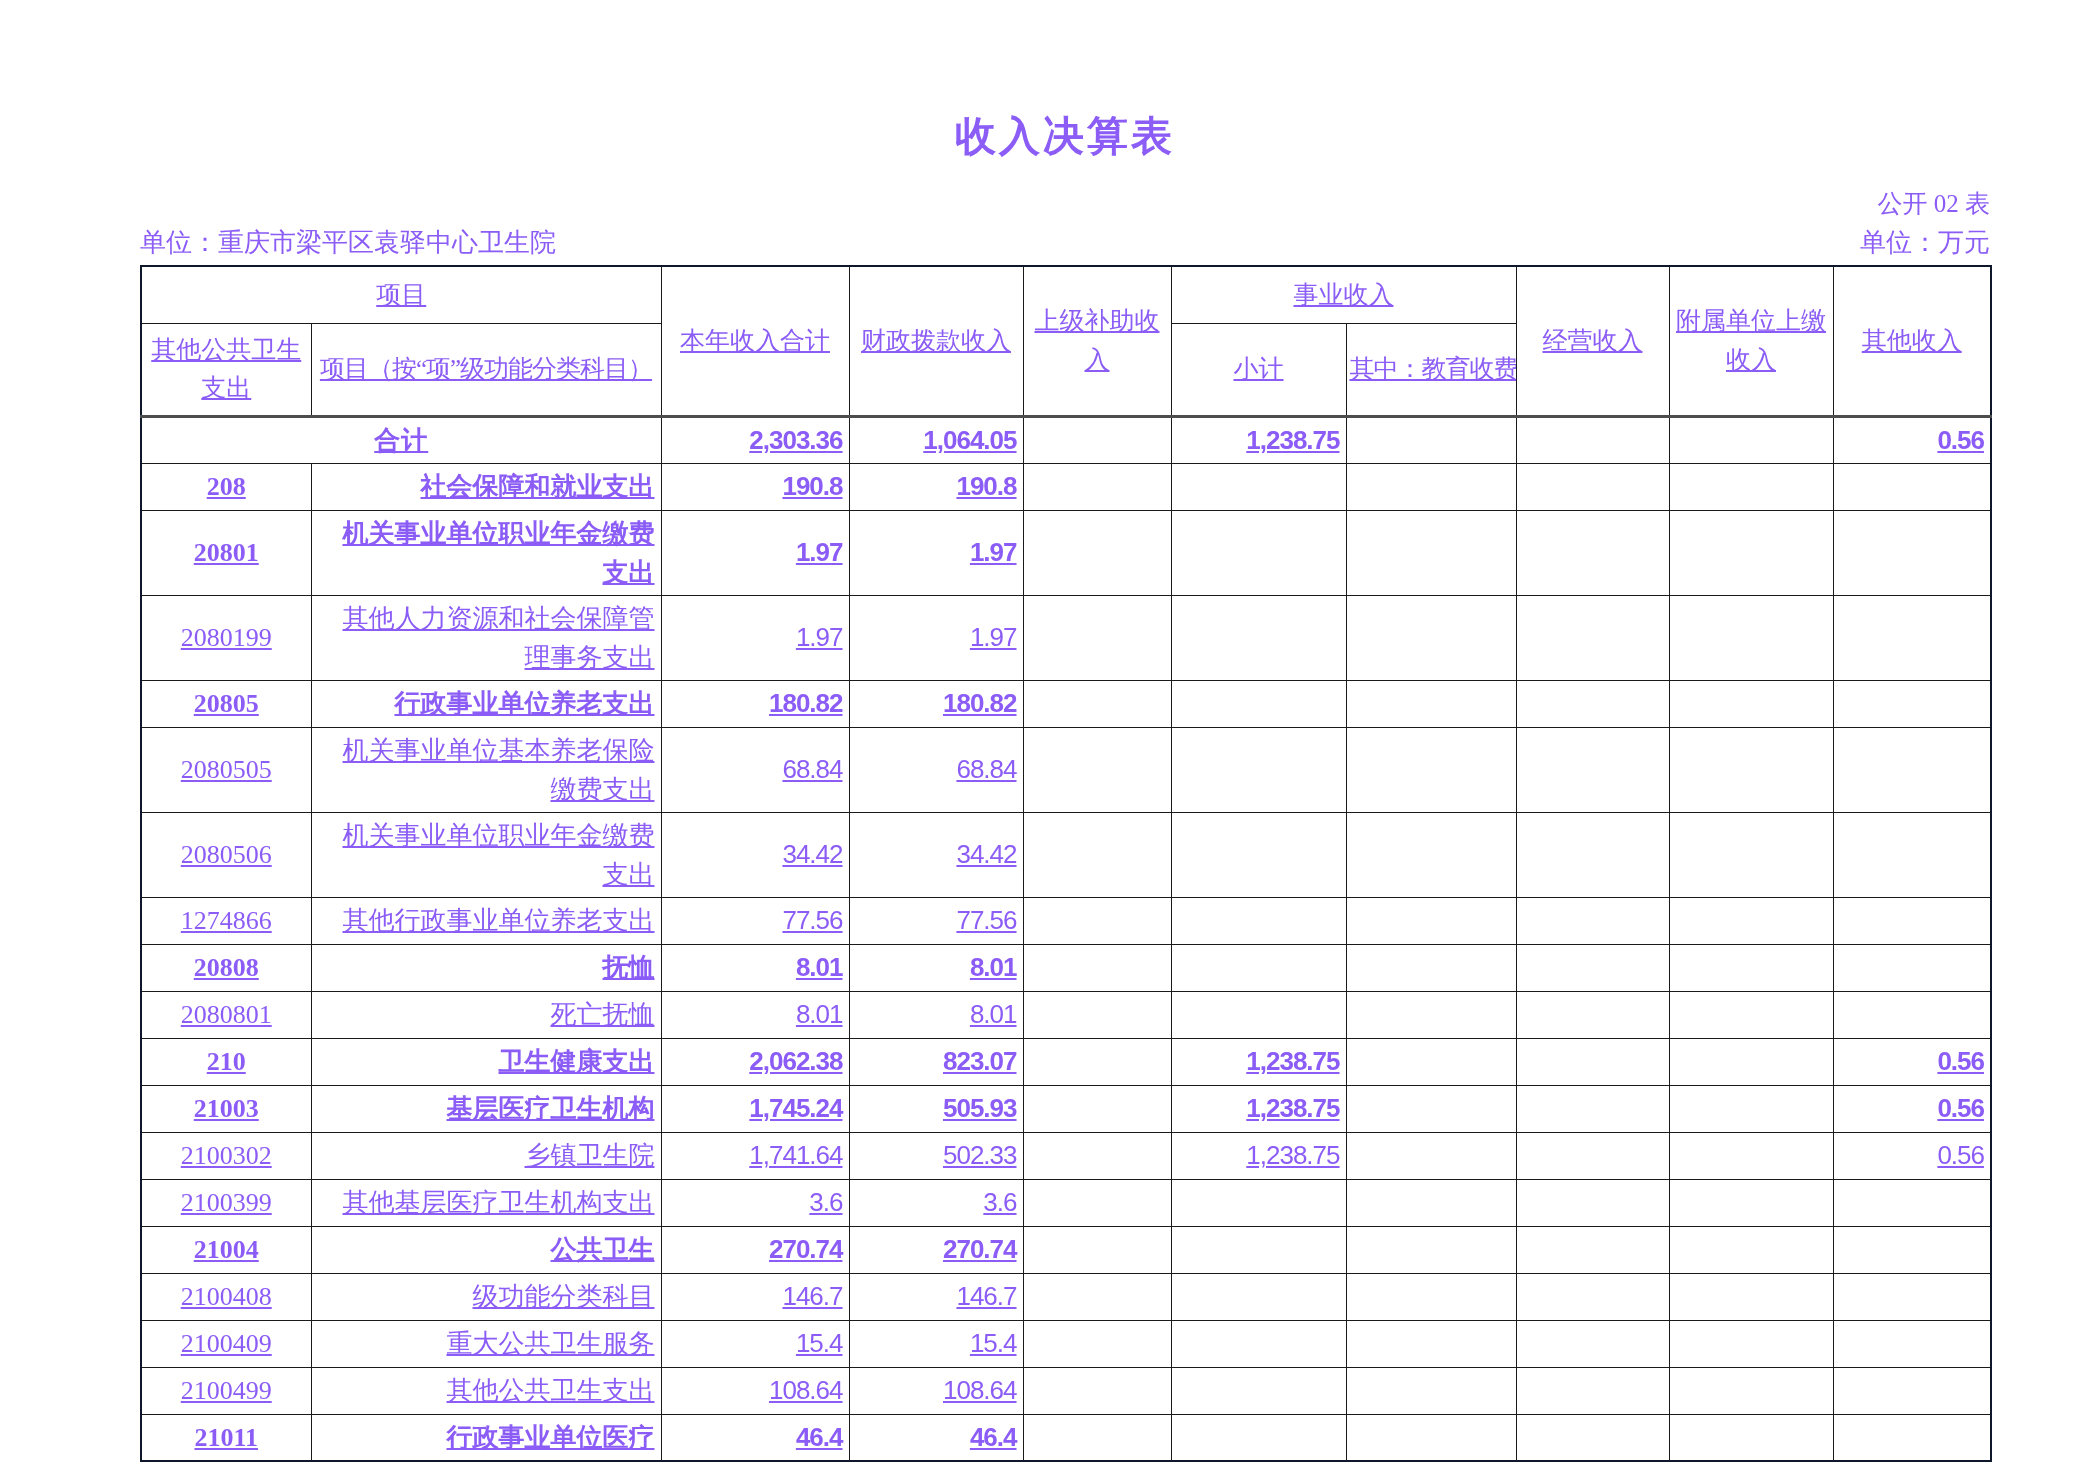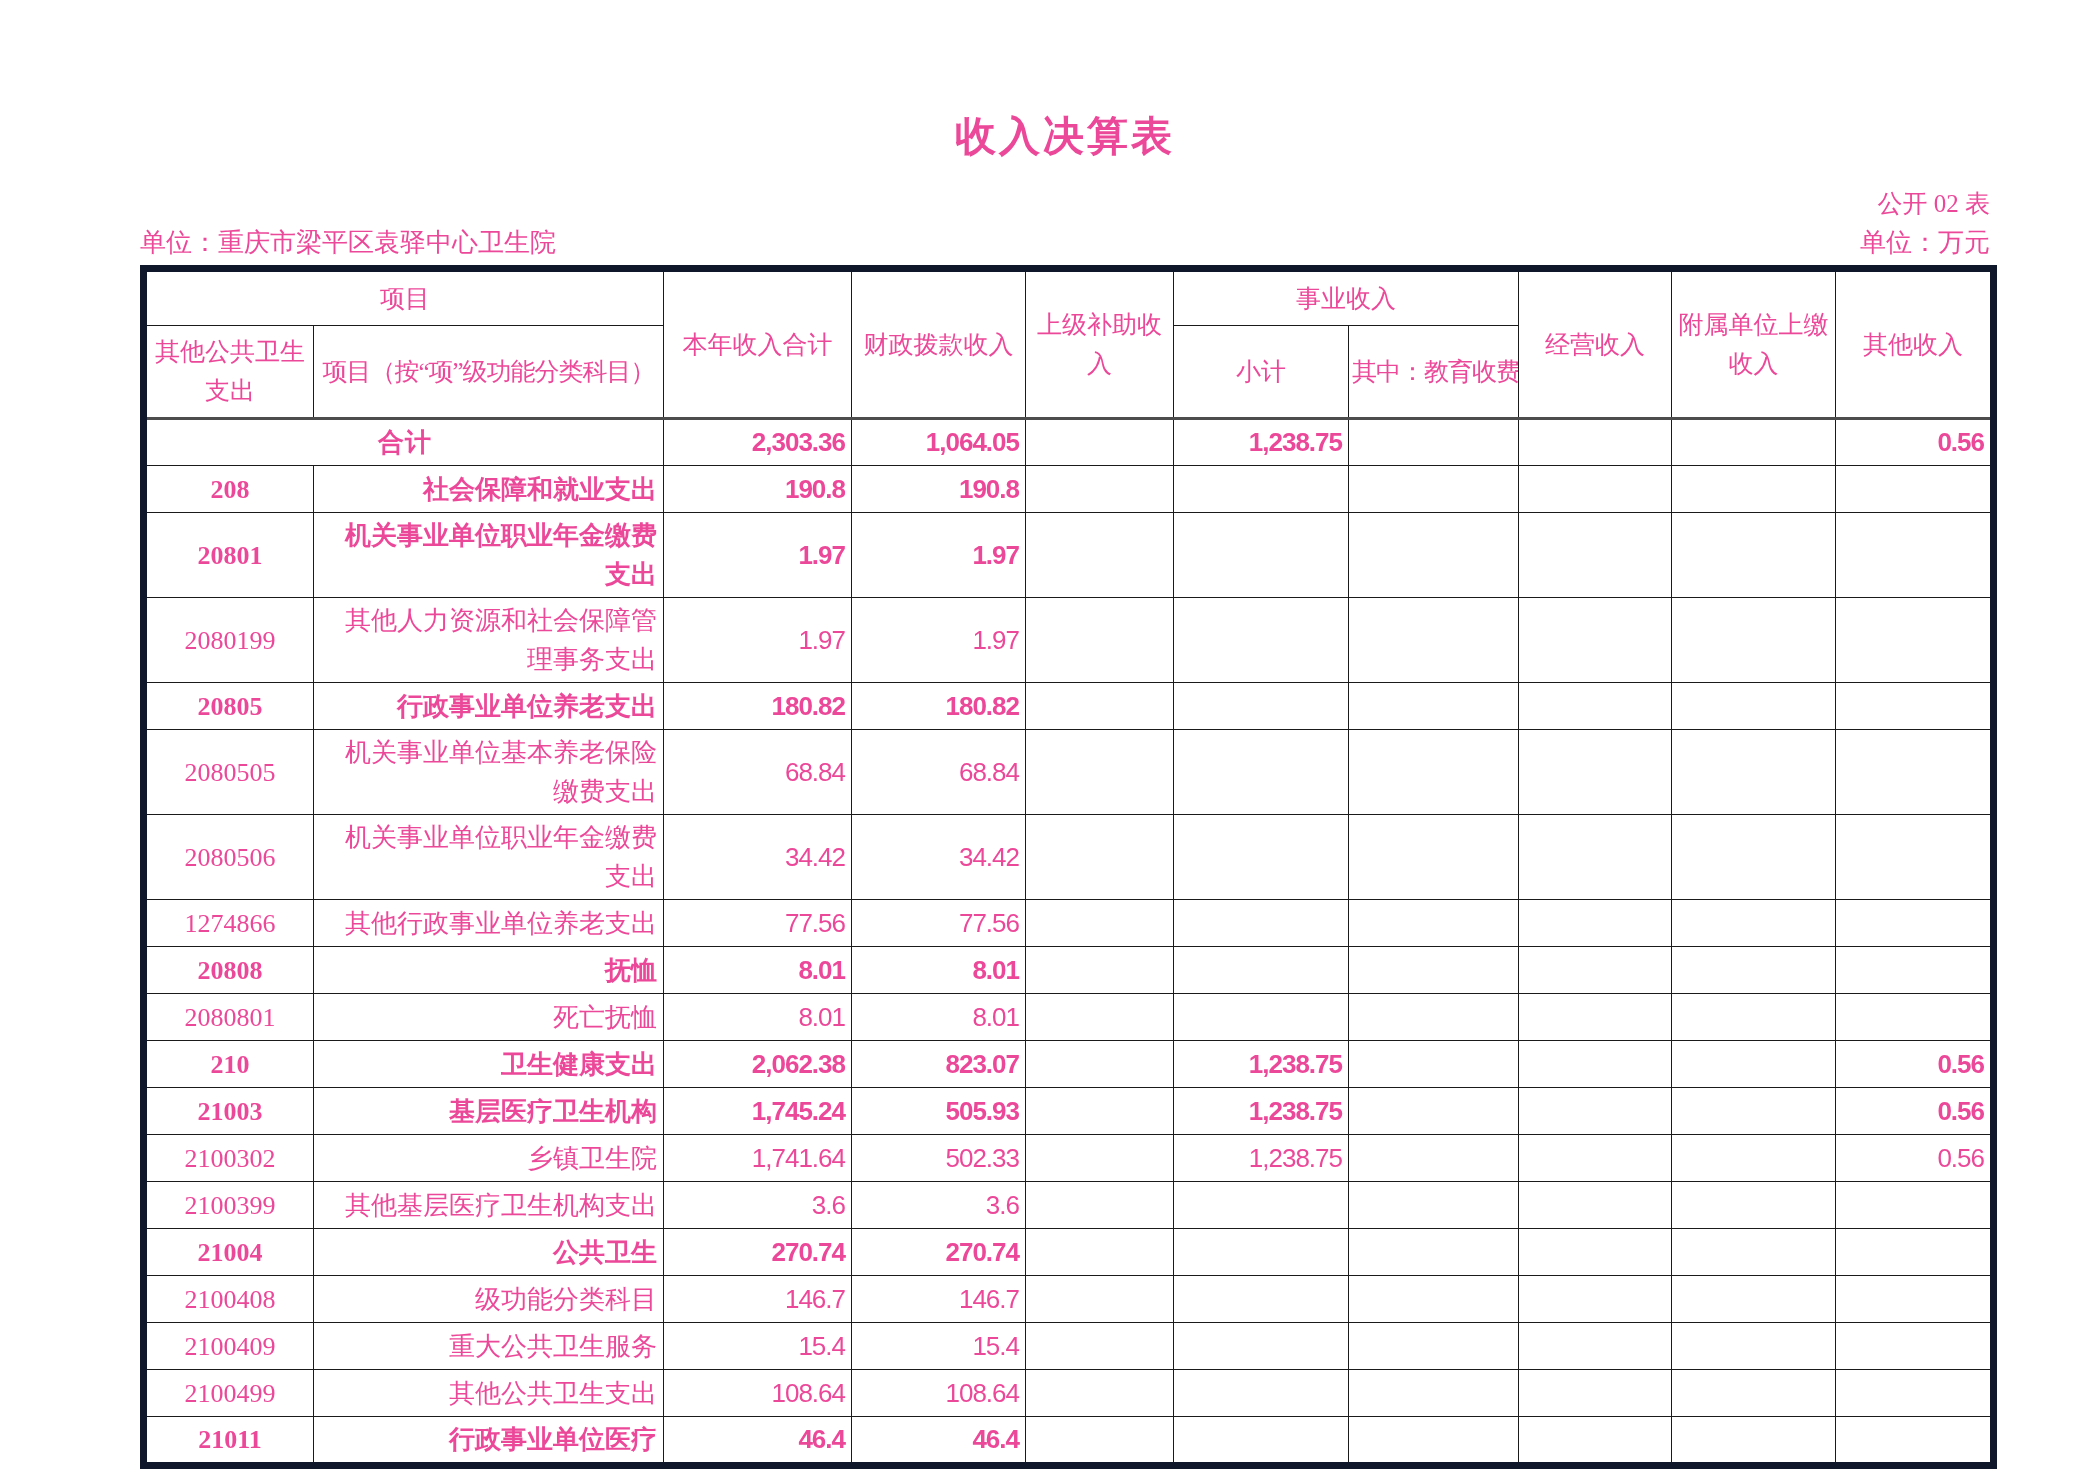--- a/index.html
+++ b/index.html
@@ -2,21 +2,21 @@
 <html><head>
 <meta charset="utf-8">
 <style>
   * { box-sizing: border-box; }
   html, body { margin: 0; padding: 0; background: #ffffff; }
   .page {
     position: relative;
     width: 2097px;
     height: 1481px;
     background: #ffffff;
-    color: #ec4899;
+    color: #8b5cf6;
     font-family: "Liberation Serif", "DejaVu Serif", serif;
     overflow: hidden;
   }
   .content { width: 1850px; margin-left: 140px; }
   .title {
     text-align: center;
     font-size: 41px;
     font-weight: bold;
     padding-top: 84px;
     letter-spacing: 3px;
@@ -35,21 +35,22 @@
     font-size: 26px;
     margin-top: 8px;
     margin-bottom: 6px;
     line-height: 32px;
     gap: 17px;
   }
   table.income-table {
     border-collapse: collapse;
     table-layout: fixed;
     width: 1850px;
-    border: 7px solid #0f172a;
+    border: 2px solid #0f172a;
+    text-decoration: underline;
   }
   .income-table th, .income-table td {
     border: 1px solid #1a1a1a;
     overflow: hidden;
   }
   .income-table th {
     font-weight: normal;
     font-size: 25px;
     text-align: center;
     vertical-align: middle;

